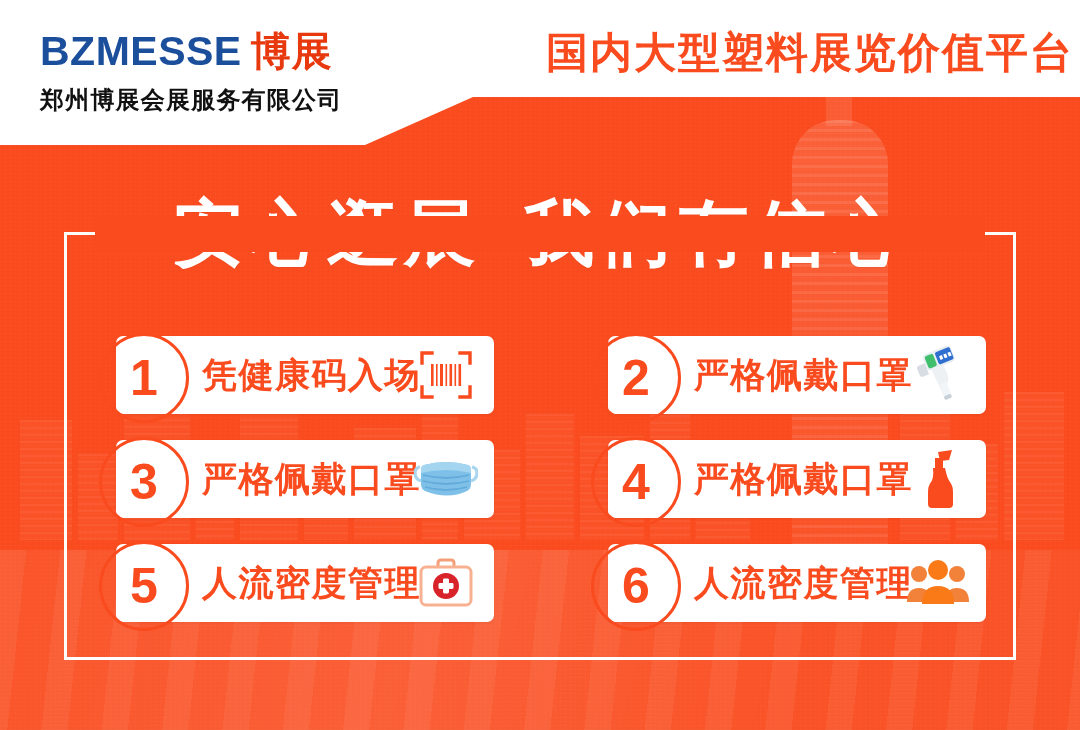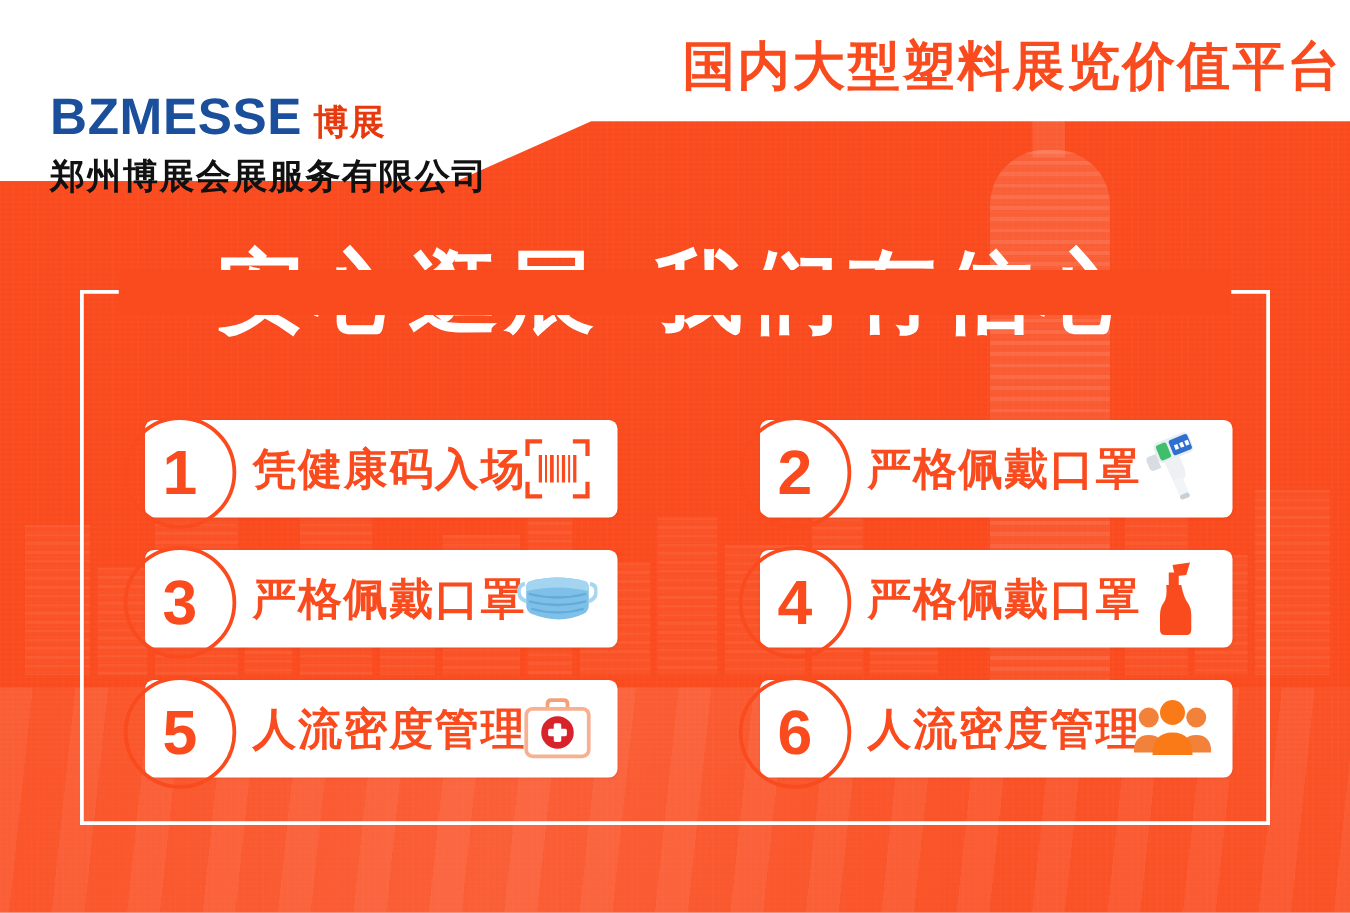--- a/index.html
+++ b/index.html
@@ -38,31 +38,31 @@
       repeating-linear-gradient(0deg,rgba(255,255,255,.035) 0 1px,rgba(255,255,255,0) 1px 4px),
       repeating-linear-gradient(90deg,rgba(255,255,255,.03) 0 1px,rgba(255,255,255,0) 1px 5px);
   }
 
   
   .header{position:absolute;left:0;top:0;width:1080px;height:145px;}
   .header-white{
     position:absolute;left:0;top:0;width:1080px;height:145px;background:#FFFFFF;
     clip-path:polygon(0 0, 1080px 0, 1080px 97px, 473px 97px, 365px 145px, 0 145px);
   }
-  .logo{position:absolute;left:40px;top:24px;margin-top:46px;}
+  .logo{position:absolute;left:40px;top:24px;}
   .logo-row{display:flex;align-items:baseline;}
   .logo-en{
     font-size:41px;font-weight:bold;color:#1B4E9B;letter-spacing:.5px;
     font-family:"Liberation Sans","DejaVu Sans",sans-serif;
   }
   .logo-cn{
-    font-size:28px;font-weight:bold;color:#E8380D;margin-left:9px;letter-spacing:1px;
+    font-size:40px;font-weight:bold;color:#E8380D;margin-left:9px;letter-spacing:1px;
   }
   .logo-sub{
-    margin-top:5px;font-size:28px;font-weight:bold;color:#111;letter-spacing:1.2px;
+    margin-top:5px;font-size:24px;font-weight:bold;color:#111;letter-spacing:1.2px;
   }
   .headline{
     position:absolute;left:510px;top:25px;
     font-size:42px;font-weight:bold;color:#FA4B1E;letter-spacing:2px;white-space:nowrap;margin-left:36px;
   }
 
   
   .frame{
     position:absolute;left:64px;top:232px;width:952px;height:428px;
     border:3px solid #FFFFFF;box-sizing:border-box;

